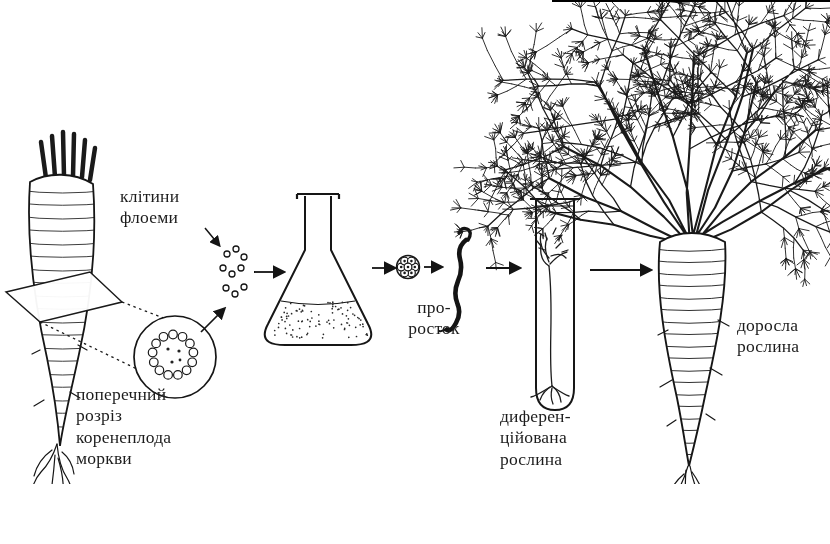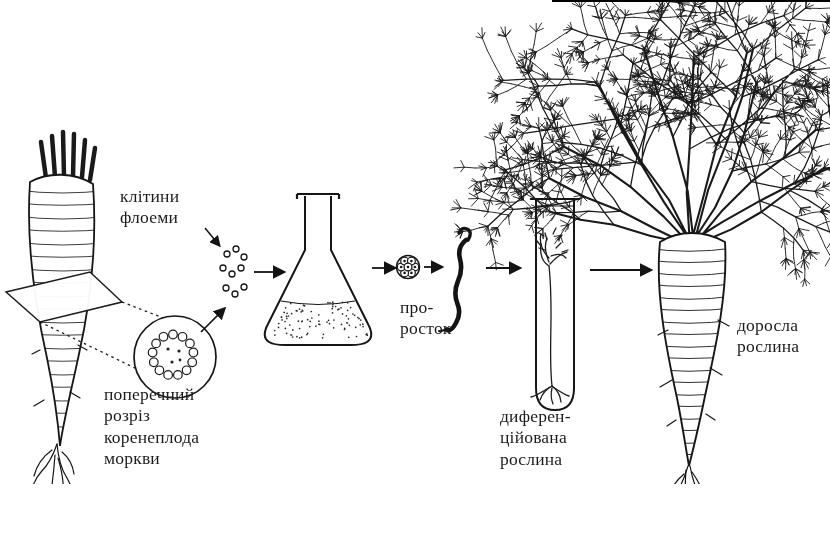--- a/index.html
+++ b/index.html
@@ -1,21 +1,21 @@
 <!DOCTYPE html>
 <html><head>
 <meta charset="utf-8">
 <style>
   html,body{margin:0;padding:0;background:#fff;}
   .stage{position:relative;width:830px;height:484px;background:#ffffff;overflow:hidden;
          font-family:"Liberation Serif", serif;}
   .stage svg{position:absolute;left:0;top:0;}
   .label{position:absolute;font-size:17.5px;line-height:1.22;color:#1c1c1c;
          white-space:pre-line;letter-spacing:.2px;}
-  .label.center{text-align:left;}
+  .label.center{text-align:center;}
   .border-line{position:absolute;background:#000;}
 </style>
 </head>
 <body>
 
 <div class="stage">
 
   <svg id="scene" width="830" height="544" viewBox="0 0 830 544">
     <defs>
       <marker id="arr" viewBox="0 0 10 10" refX="7.5" refY="5" markerWidth="7.5" markerHeight="7.5" orient="auto-start-reverse">
@@ -198,21 +198,21 @@
           <path d="M718,320 l11,6"></path>
         <path d="M676,420 l-9,6"></path>
           <path d="M706,414 l9,6"></path>
       </g>
     </g>
   </svg>
 
   <div class="label" style="left:120px;top:186px;">клітини
 флоеми</div>
 
-  <div class="label" style="left:76px;top:384px;margin-left:28px;">поперечний
+  <div class="label" style="left:76px;top:384px;">поперечний
 розріз
 коренеплода
 моркви</div>
 
 
   <div class="label center" style="left:400px;top:297px;width:68px;">про-
 росток</div>
 
   <div class="label" style="left:500px;top:406px;">диферен-
 ційована

